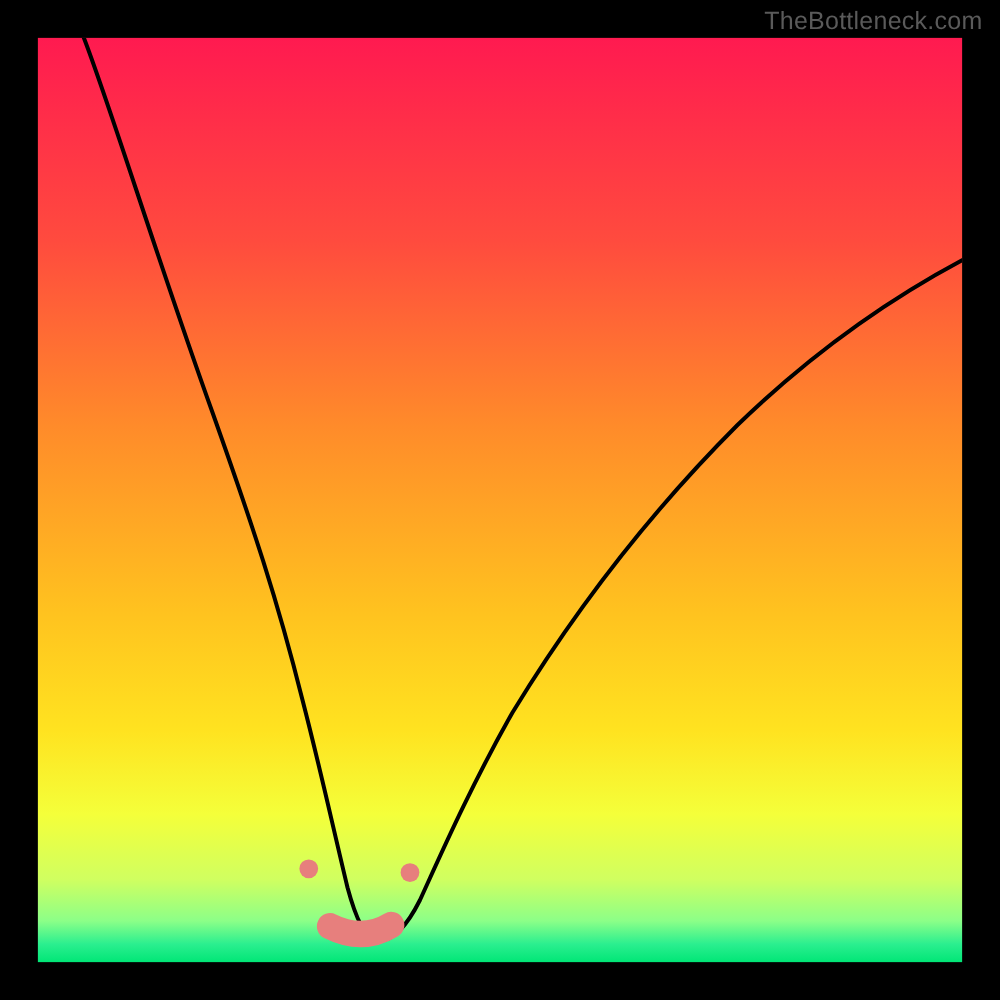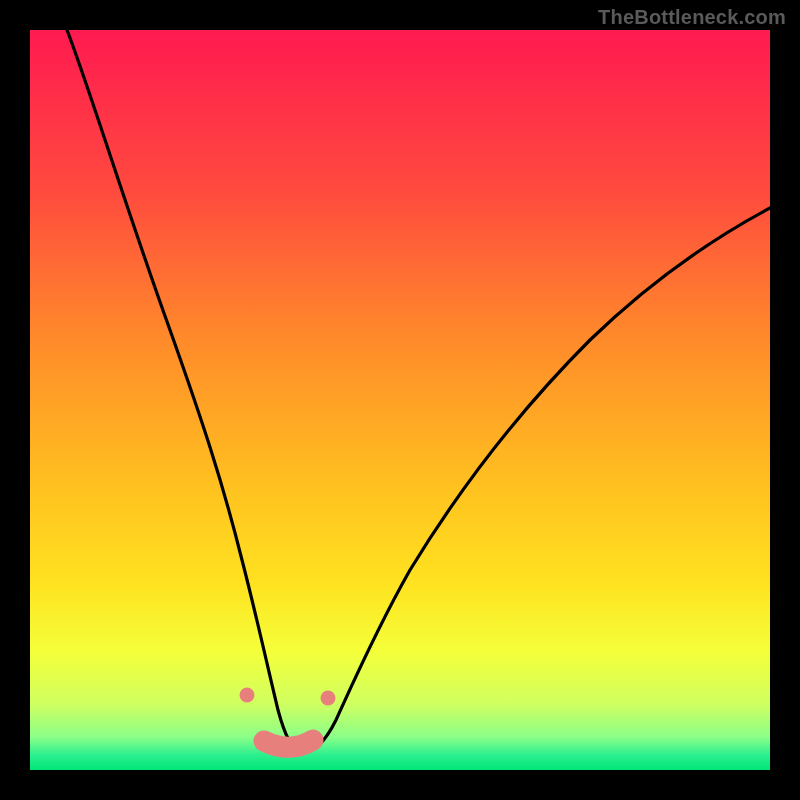--- a/index.html
+++ b/index.html
@@ -28,21 +28,21 @@
   .plot svg {
     display: block;
     width: 740px;
     height: 740px;
   }
   .watermark {
     position: absolute;
     top: 6px;
     right: 14px;
     font-size: 20px;
-    font-weight: 700;
+    font-weight: 400;
     color: #5a5a5a;
     letter-spacing: 0.2px;
     user-select: none;
   }
 </style>
 </head>
 <body>
 
 <div class="frame">
   <div class="plot">

